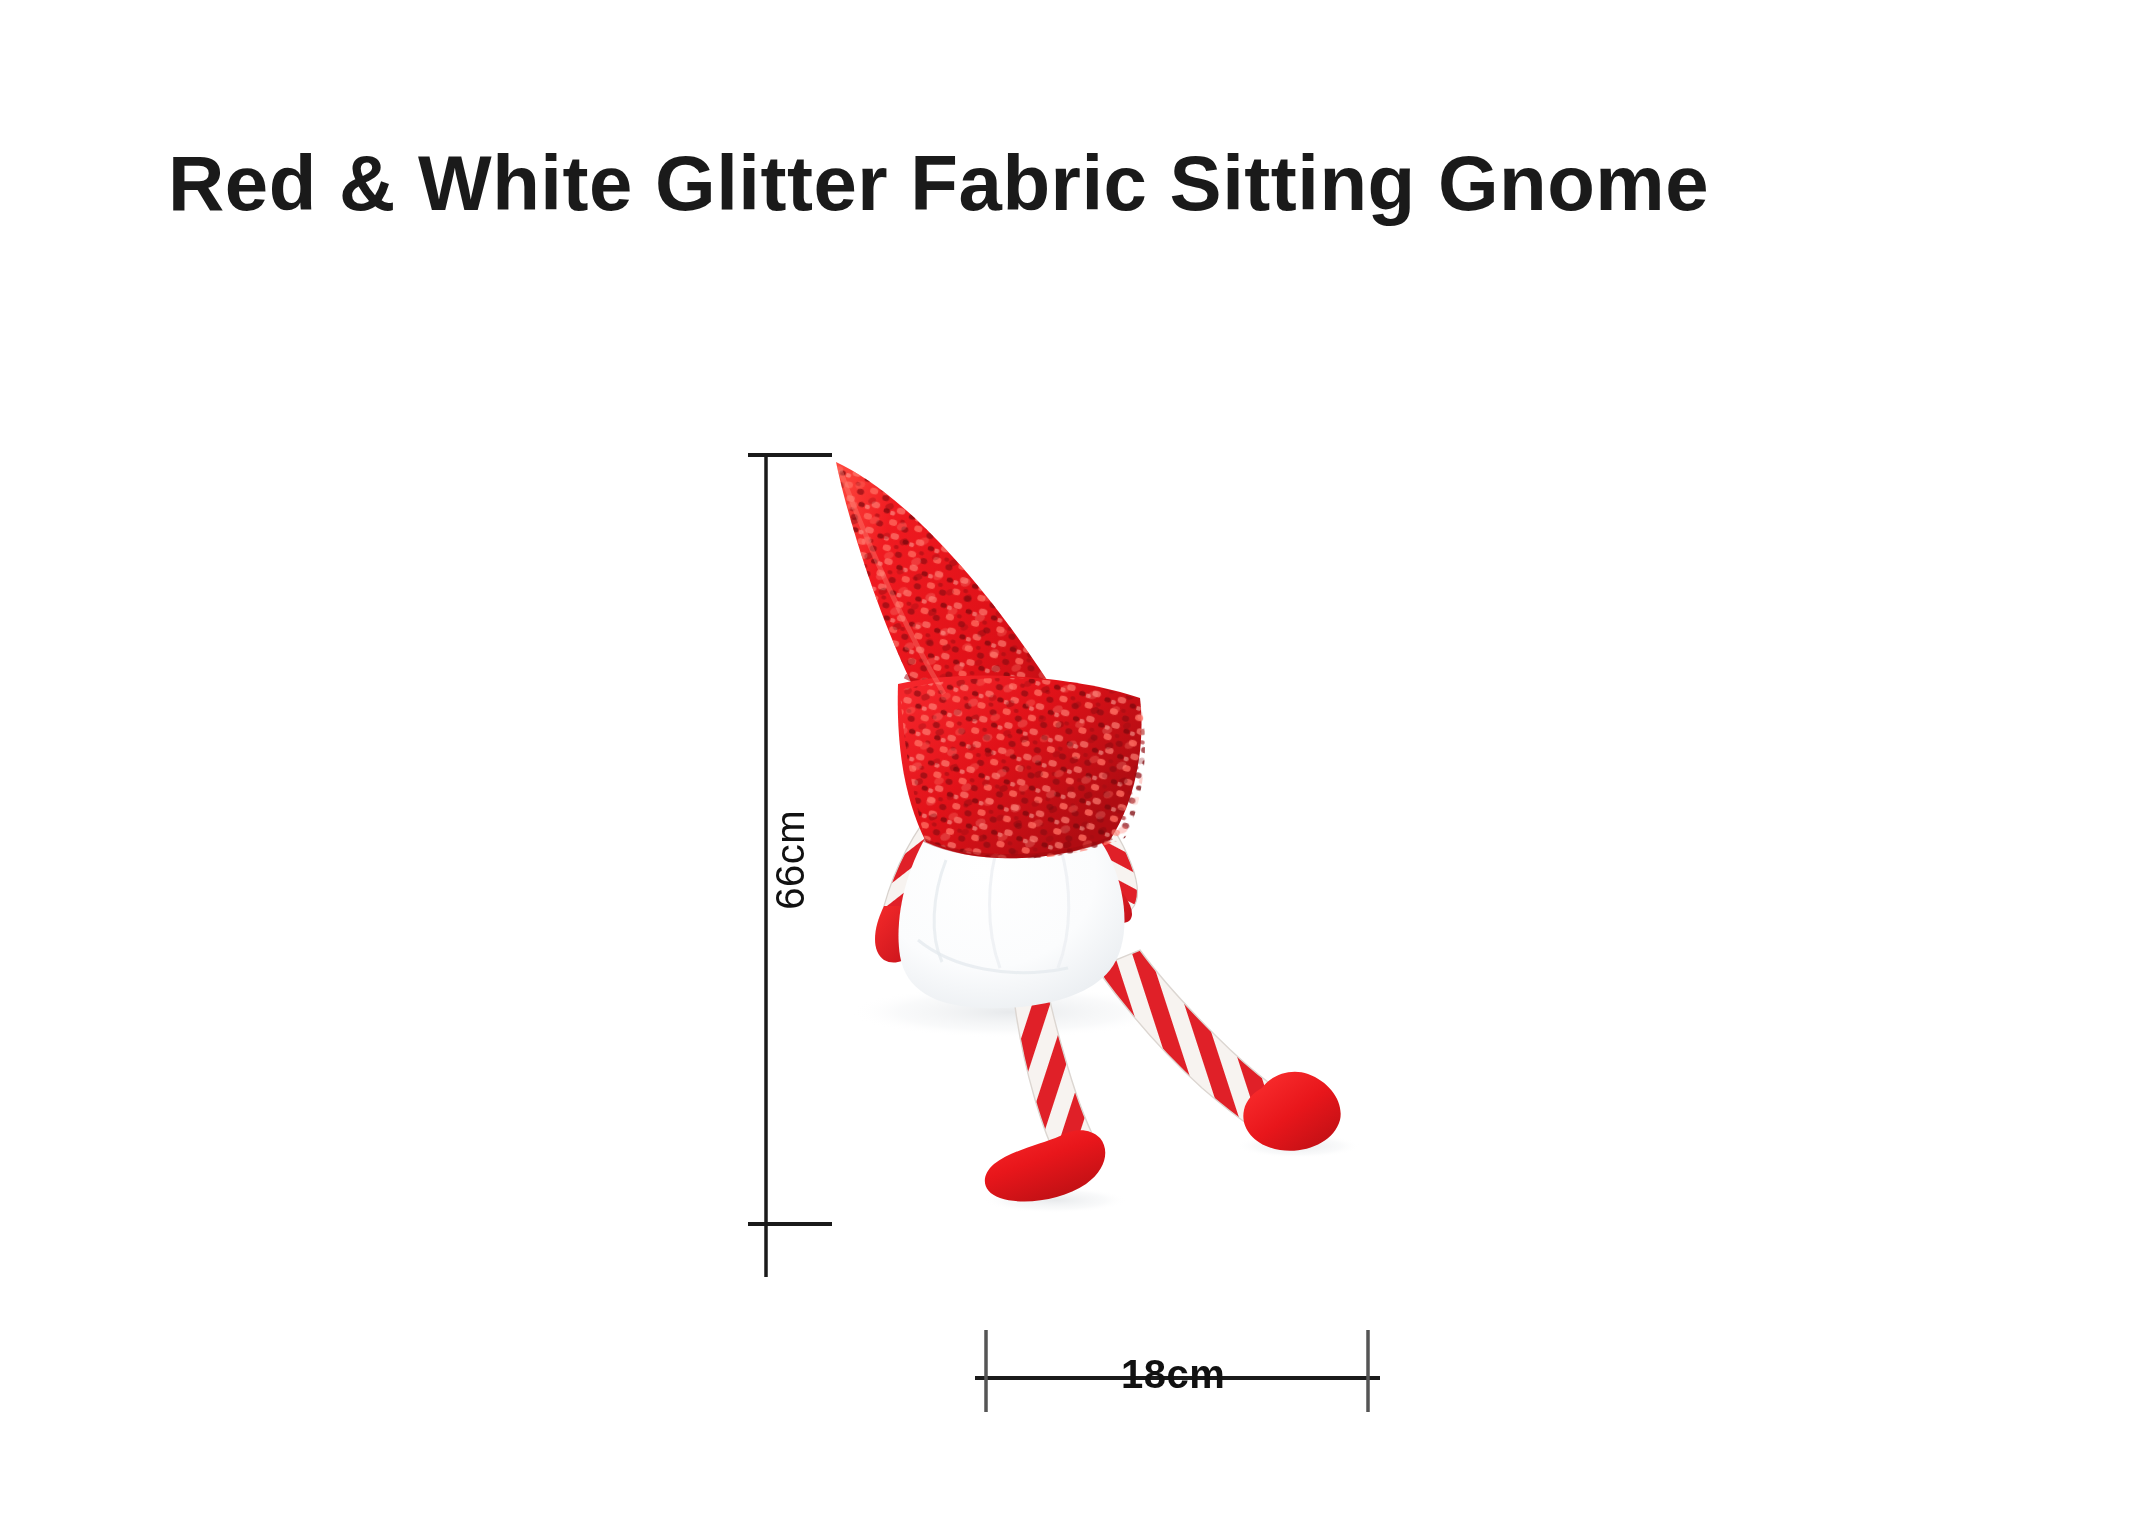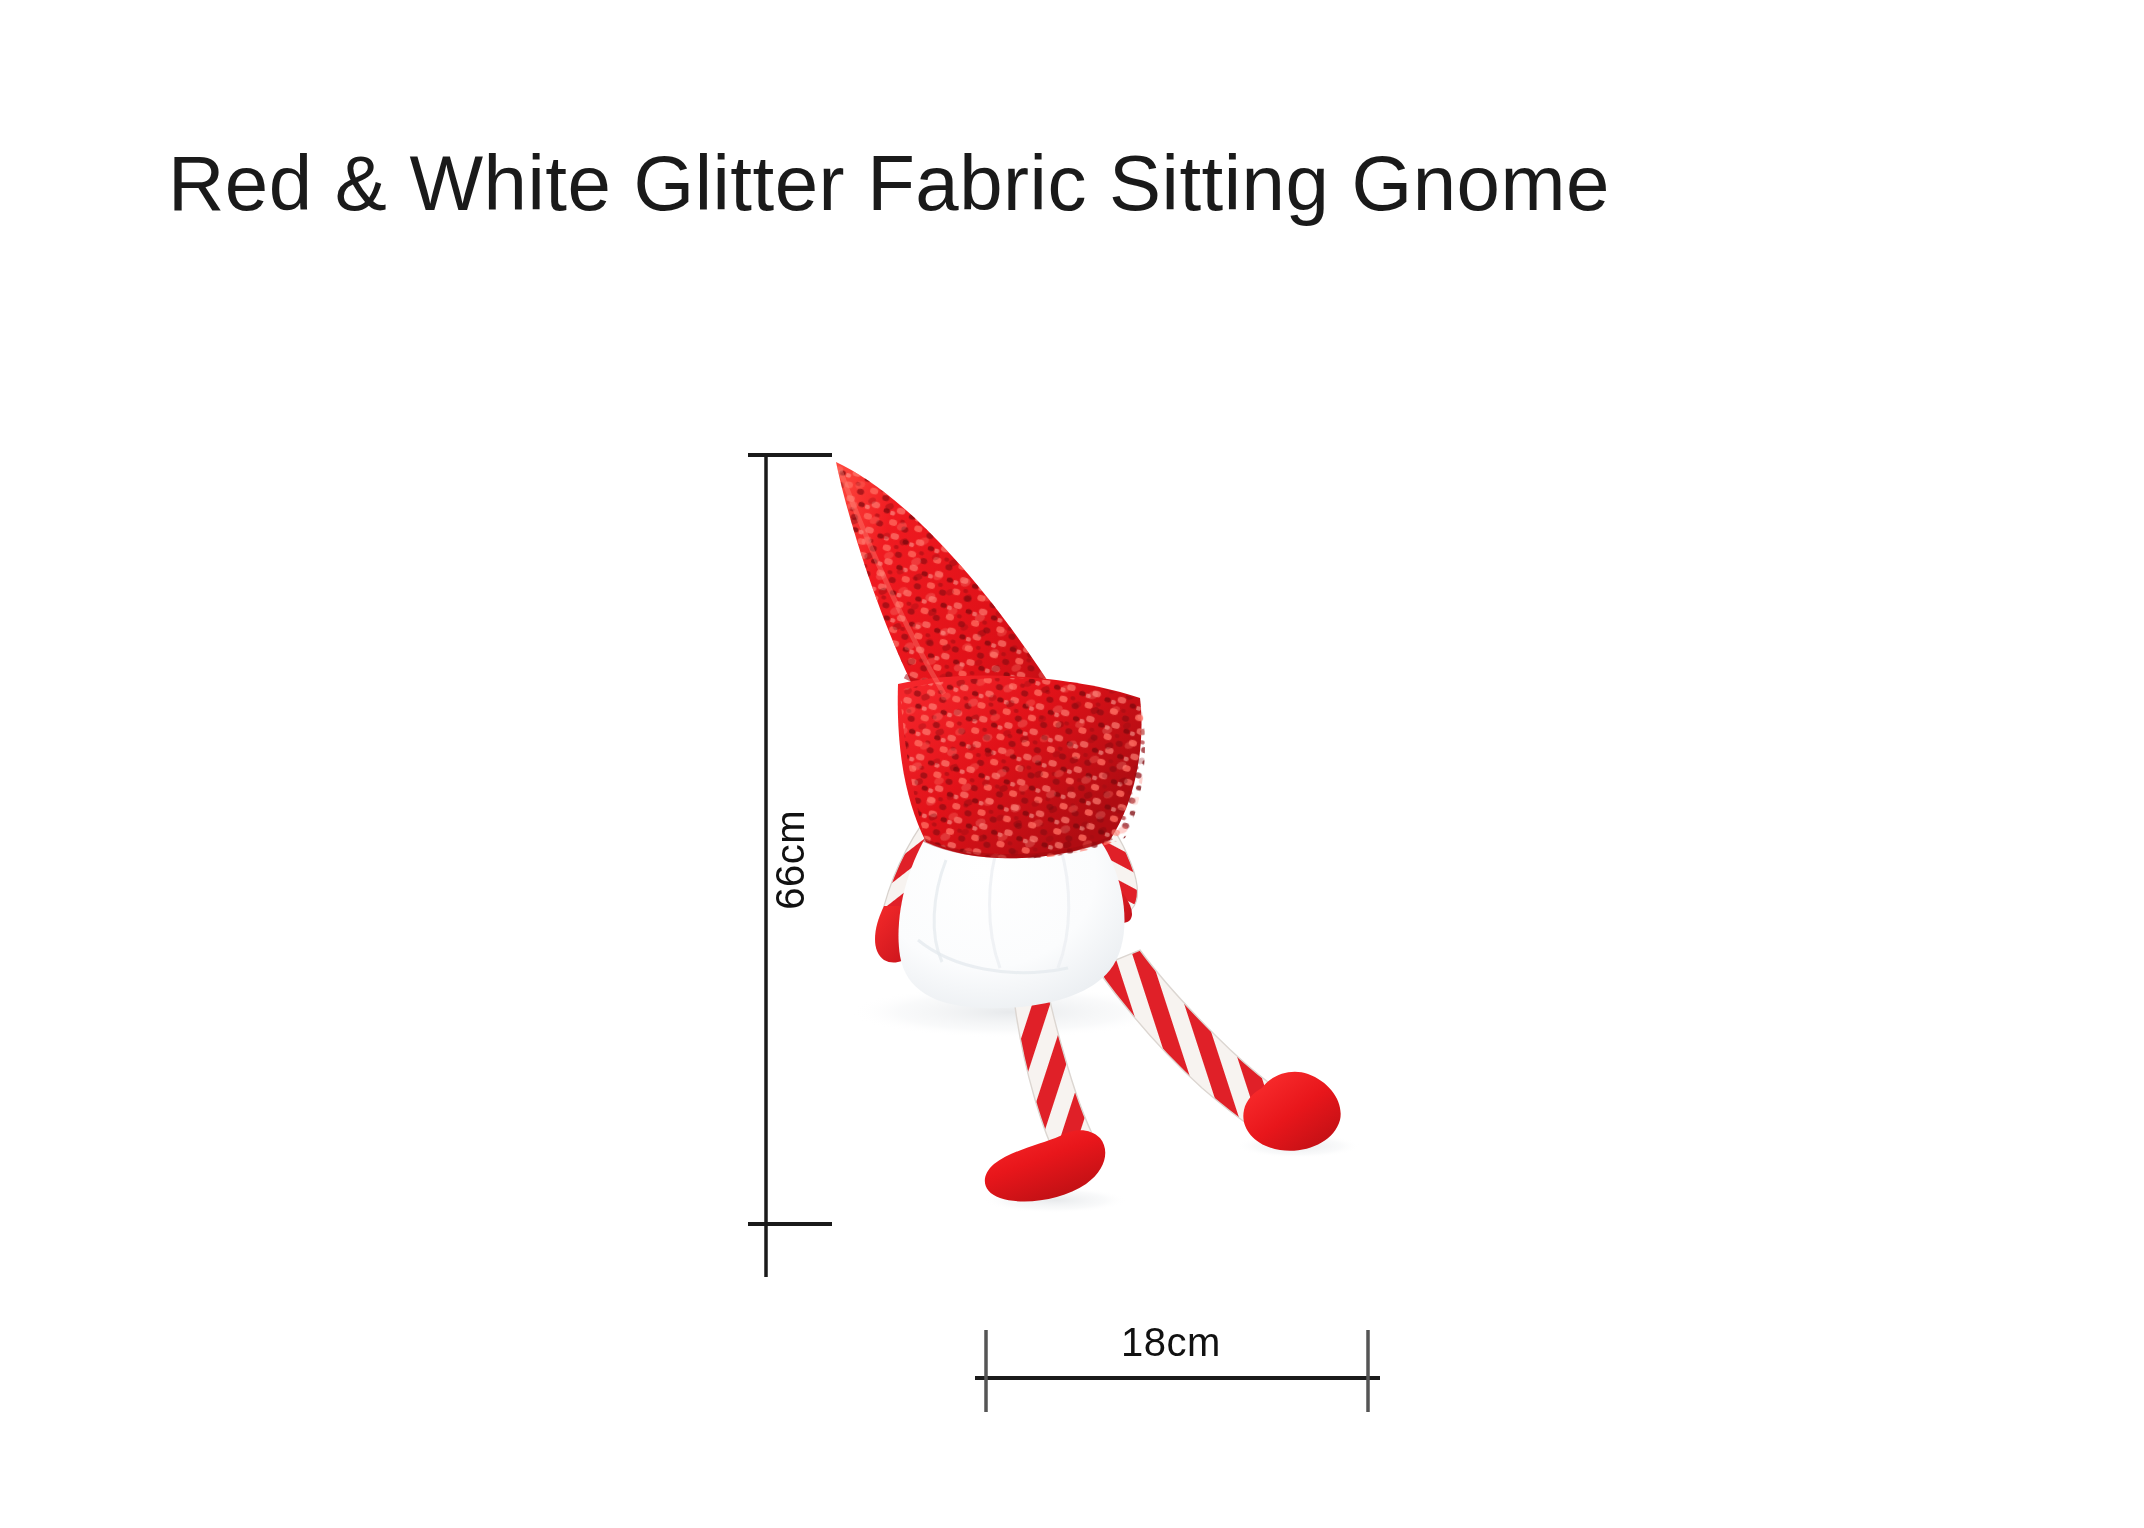--- a/index.html
+++ b/index.html
@@ -17,21 +17,21 @@
     color: #111111;
     -webkit-font-smoothing: antialiased;
   }
 
   
   #product-title {
     position: absolute;
     left: 168px;
     top: 144px;
     font-size: 78px;
-    font-weight: 400;
+    font-weight: 700;
     letter-spacing: 0.5px;
     line-height: 1.0;
     color: #1a1a1a;
     white-space: nowrap;
     font-stretch: normal;
   }
 
   
   #spec-stage {
     position: absolute;
@@ -56,21 +56,22 @@
     white-space: nowrap;
   }
   #height-label {
     left: 768px;
     top: 810px;
     transform-origin: left top;
     transform: rotate(-90deg) translate(-100%, 0);
   }
   #width-label {
     left: 1121px;
-    top: 1320px;
+    top: 1352px;
+    font-weight: bold;
   }
 </style>
 </head>
 <body>
 
 <div id="product-title">Red &amp; White Glitter Fabric Sitting Gnome</div>
 
 <div id="spec-stage">
 
   <svg id="spec-svg" width="2144" height="1528" viewBox="0 0 2144 1528">

